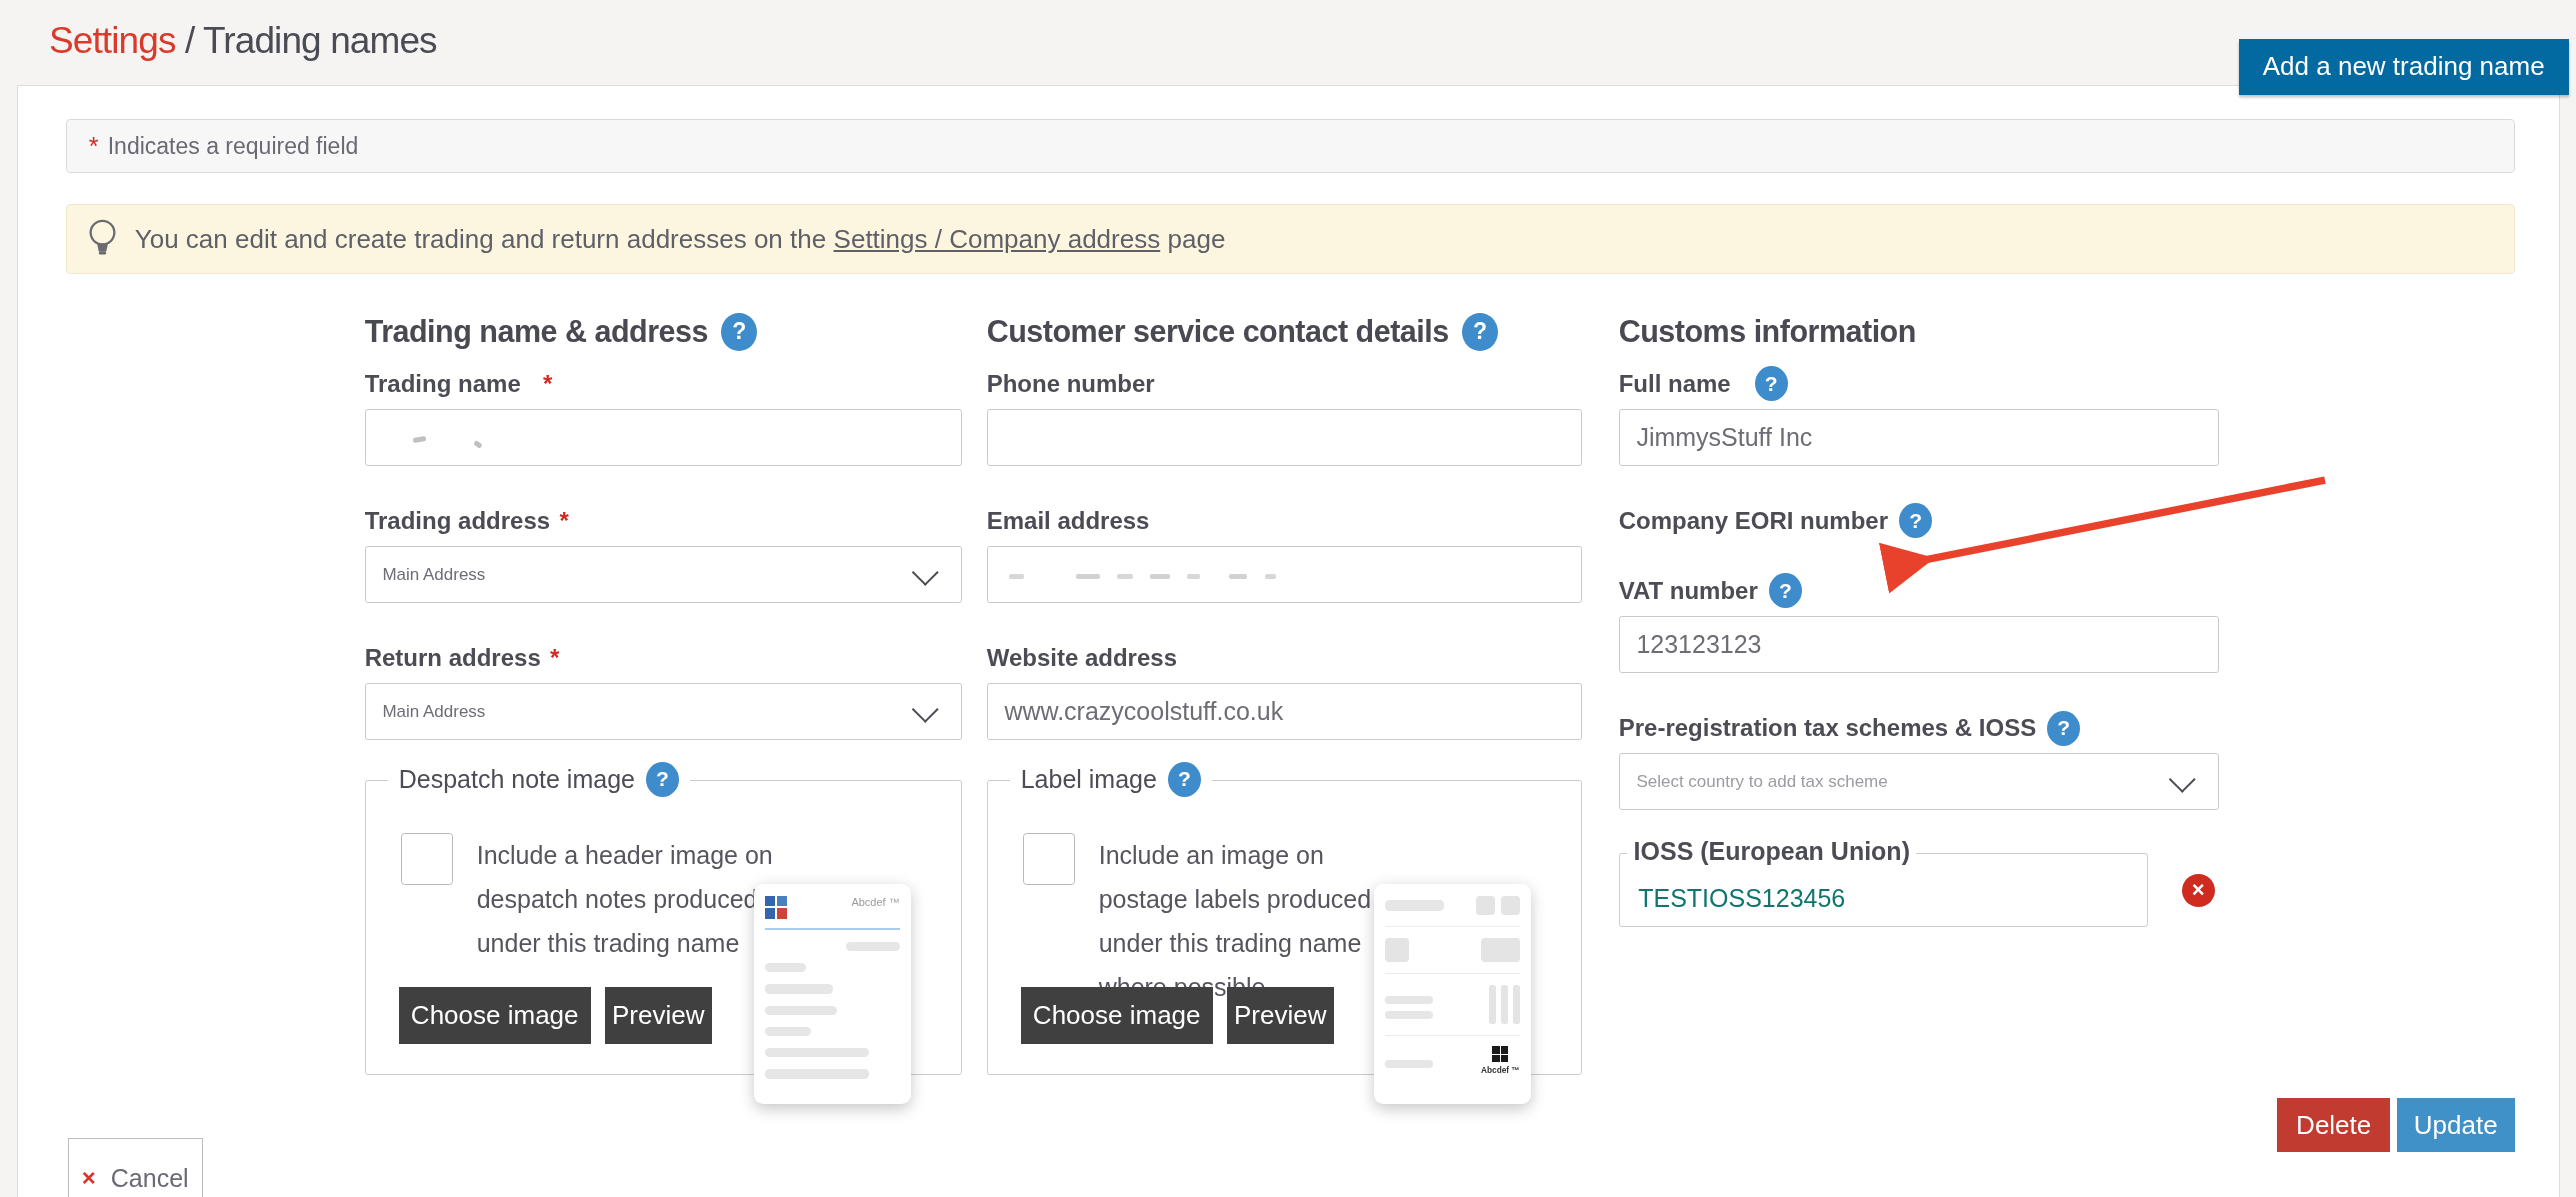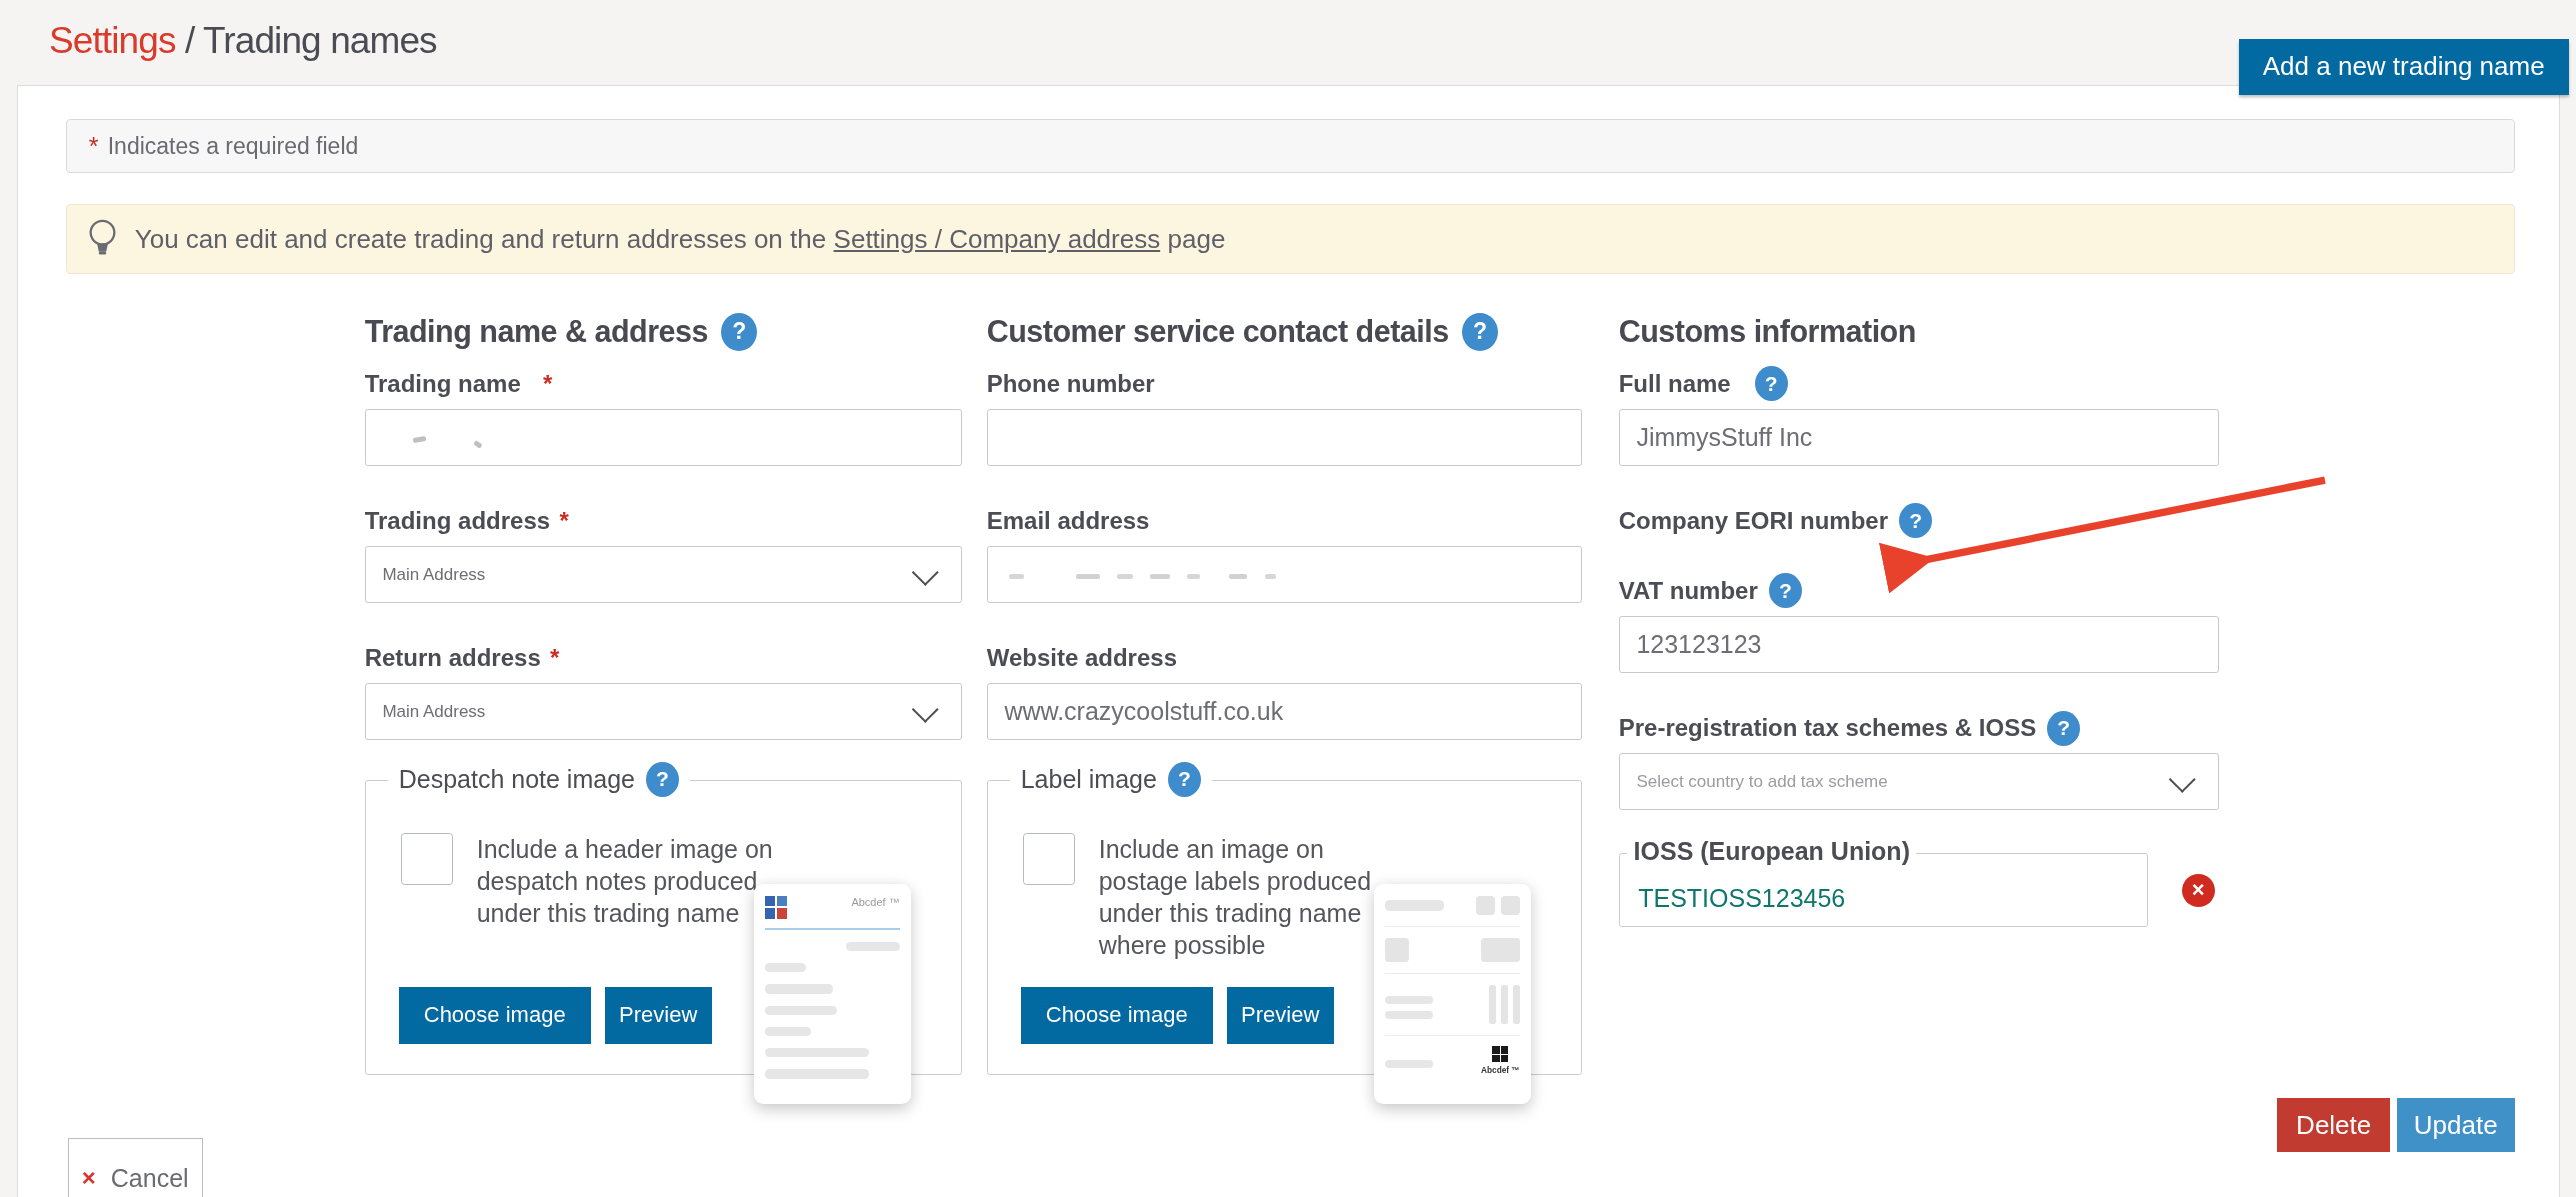--- a/index.html
+++ b/index.html
@@ -53,23 +53,23 @@
                       border-right:2.8px solid #4c4c55; border-bottom:2.8px solid #4c4c55; transform:translateY(-66%) rotate(45deg); }
   .select-box.placeholder { color:#9b9ba2; }
 
   
   .img-fieldset { position:relative; margin-top:40px; width:100%; height:295px; border:1.9px solid #cccccc; border-radius:2.8px; }
   .legend { position:absolute; top:-19.4px; left:22px; background:#fff; padding:0 11px; display:flex; align-items:center;
             font-size:25px; color:#4c4c55; }
   .legend .help-badge { width:33px; height:35px; font-size:21px; margin-left:11px; }
   .fs-body { position:absolute; left:35px; top:52px; right:26px; display:flex; }
   .checkbox { width:52px; height:52px; border:1.9px solid #b6babd; border-radius:3.7px; background:#fff; flex:0 0 auto; cursor:pointer; }
-  .cb-label { font-size:25px; color:#55555e; line-height:32px; margin-left:24px; width:305px; }
+  .cb-label { font-size:25px; color:#55555e; line-height:44px; margin-left:24px; width:305px; }
   .fs-buttons { position:absolute; left:33px; bottom:30.5px; display:flex; }
-  .gray-btn { height:57px; background:#0369a1; color:#fff; border:none; font-size:22px; font-family:"Liberation Sans",sans-serif;
+  .gray-btn { height:57px; background:#404040; color:#fff; border:none; font-size:26px; font-family:"Liberation Sans",sans-serif;
               display:flex; align-items:center; justify-content:center; cursor:pointer;text-align:center; }
   .gray-btn.choose { width:192px; }
   .gray-btn.preview { width:107px; margin-left:14px; }
 
   
   .thumb { position:absolute; right:24px; top:51px; width:157px; height:220px; background:#fff; border-radius:9.3px;
            box-shadow:0 4.6px 15px rgba(0,0,0,0.22); padding:12px 11px; }
   .doc-head { display:flex; align-items:flex-start; justify-content:space-between; }
   .mini-logo { display:grid; grid-template-columns:10.2px 10.2px; grid-template-rows:10.2px 10.2px; gap:1.9px; }
   .mini-logo i { display:block; }

